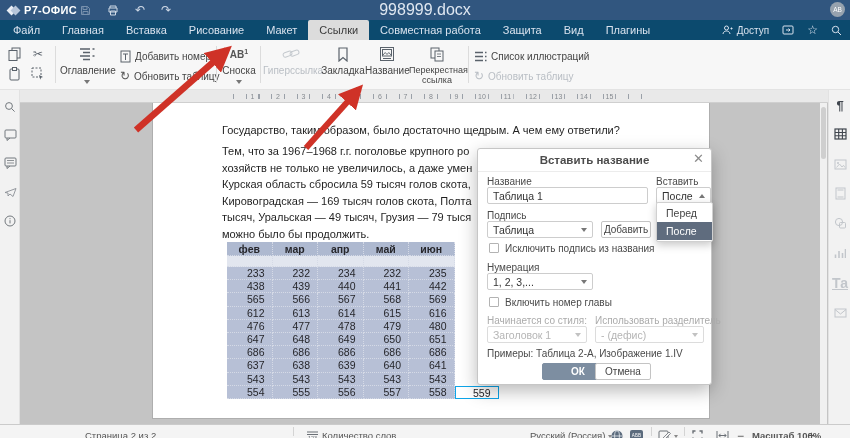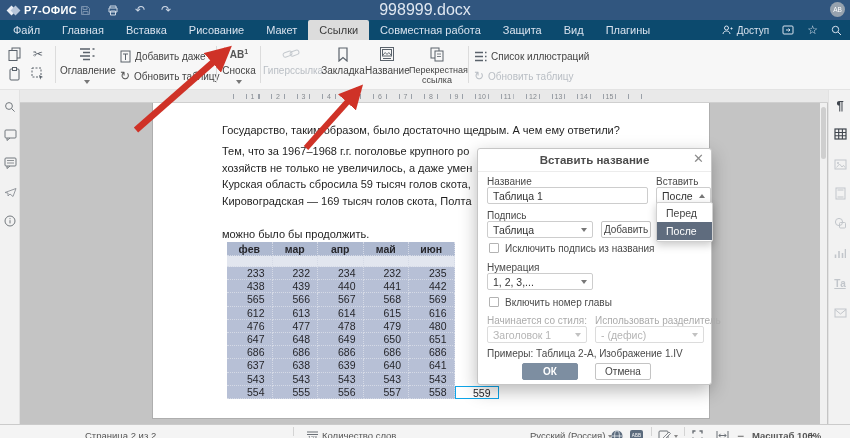--- a/index.html
+++ b/index.html
@@ -211,21 +211,21 @@
         </div>
       <div class="lbl">Оглавление</div>
       <span class="caret"></span>
     </div>
 
     <div class="trow" style="left:120px;top:7px">
       <svg width="11" height="13" viewBox="0 0 11 13">
           <rect x="1" y="1" width="9" height="11" fill="none" stroke="#5a626b"></rect>
           <path d="M3 4h5 M5.5 4v6" stroke="#5a626b"></path>
         </svg>
-      <span>Добавить даже</span>
+      <span>Добавить номер</span>
       <span class="caret" style="margin-top:2px"></span>
     </div>
     <div class="trow" style="left:120px;top:27px">
       <span class="refresh-glyph">↻</span>
       <span>Обновить таблицу</span>
     </div>
     <div class="vsep" style="left:216px"></div>
 
     <div class="tbig" style="left:220px;width:38px">
       <div class="ico">
@@ -346,20 +346,21 @@
       <span class="rnum" style="left: 589.5px;">15</span>
     </div>
 
   <div class="canvas">
     <div class="page">
       <div class="doc-text" style="left:69px;top:21px">Государство, таким образом, было достаточно щедрым. А чем ему ответили?</div>
       <div class="doc-text" style="left:69px;top:42px">Тем, что за 1967–1968 г.г. поголовье крупного ро</div>
       <div class="doc-text" style="left:69px;top:58.6px">хозяйств не только не увеличилось, а даже умен</div>
       <div class="doc-text" style="left:69px;top:75.2px">Курская область сбросила 59 тысяч голов скота,</div>
       <div class="doc-text" style="left:69px;top:91.8px">Кировоградская — 169 тысяч голов скота, Полта</div>
+      <div class="doc-text" style="left:69px;top:108.4px">тысяч, Уральская — 49 тысяч, Грузия — 79 тыся</div>
       <div class="doc-text" style="left:69px;top:125px">можно было бы продолжить.</div>
       <div class="doctable">
           <div class="trow2 thead">
             <div class="tc">фев</div>
             <div class="tc">мар</div>
             <div class="tc">апр</div>
             <div class="tc">май</div>
             <div class="tc">июн</div>
           </div>
           <div class="trow2 tempty">
@@ -475,21 +476,21 @@
           <circle cx="5" cy="5" r="3.6" fill="none" stroke="#c2c6cb"></circle>
           <rect x="5.5" y="5.5" width="6" height="5.5" rx="1" fill="none" stroke="#c2c6cb"></rect>
         </svg>
     </div>
     <div class="rail-ico" style="top:156px">
       <svg width="12" height="12" viewBox="0 0 12 12">
           <path d="M1.5 11V7.5 M5 11V4 M8.5 11V6 M11.5 11V2" stroke="#c2c6cb" stroke-width="1.6"></path>
         </svg>
     </div>
     <div class="rail-ico" style="top:186px">
-      <span style="font-size:10px;color:#c2c6cb;font-weight:bold;text-decoration:underline">Та</span>
+      <span style="font-size:14px;color:#c2c6cb;font-weight:bold;text-decoration:underline">Та</span>
     </div>
     <div class="rail-ico" style="top:216px">
       <svg width="13" height="10" viewBox="0 0 13 10">
           <rect x="1" y="1" width="11" height="8" fill="none" stroke="#c2c6cb"></rect>
           <path d="M1 1.5l5.5 4.5L12 1.5" fill="none" stroke="#c2c6cb"></path>
         </svg>
     </div>
   </div>
 
   <div class="statusbar">
@@ -591,21 +592,21 @@
       <span>Заголовок 1</span>
       <span class="cdn"></span>
     </div>
     <div class="dcombo dis" style="left:117px;top:177px;width:109px">
       <span>-   (дефис)</span>
       <span class="cdn"></span>
     </div>
 
     <div class="dl" style="left:9px;top:199px">Примеры: Таблица 2-А, Изображение 1.IV</div>
 
-    <div class="dbtn primary" style="left:44px;top:214px;width:56px">ОК</div>
+    <div class="dbtn primary" style="left:64px;top:214px;width:72px">ОК</div>
     <div class="dbtn" style="left:117px;top:214px;width:56px">Отмена</div>
   </div>
 
   <svg class="arrows" width="850" height="438">
     <defs>
       <marker id="ah" markerWidth="4" markerHeight="4" refX="3" refY="2" orient="auto">
         <path d="M0,0 L4,2 L0,4 z" fill="#cf3227"></path>
       </marker>
     </defs>
     <line x1="136" y1="130" x2="227" y2="50" stroke="#cf3227" stroke-width="6.5" marker-end="url(#ah)"></line>

